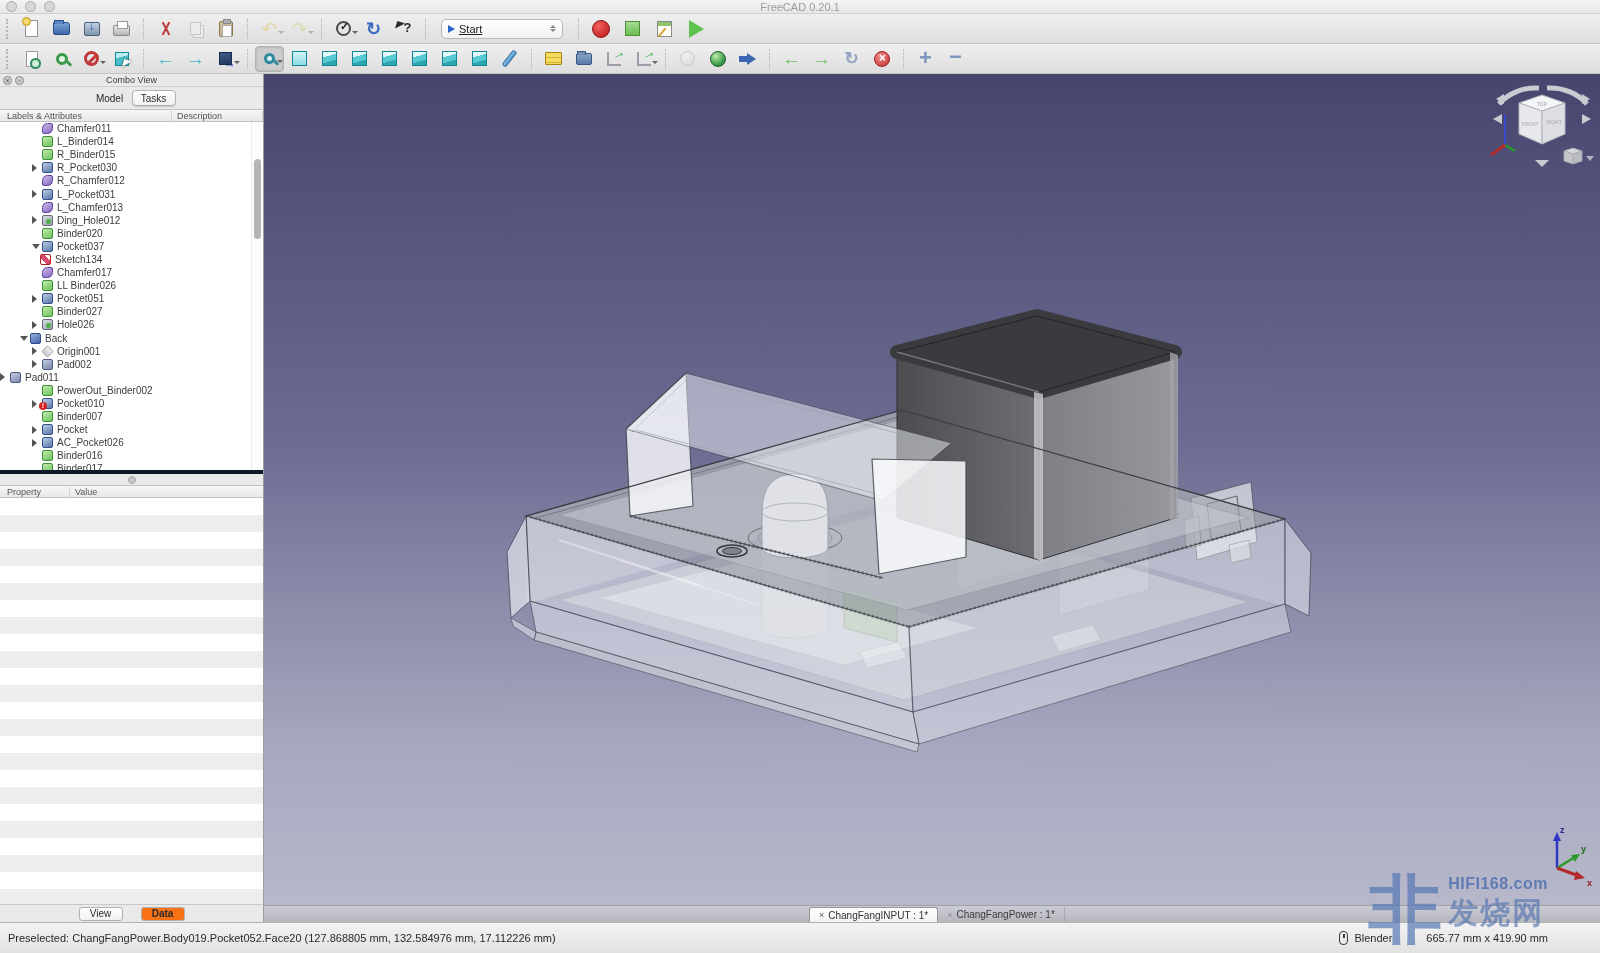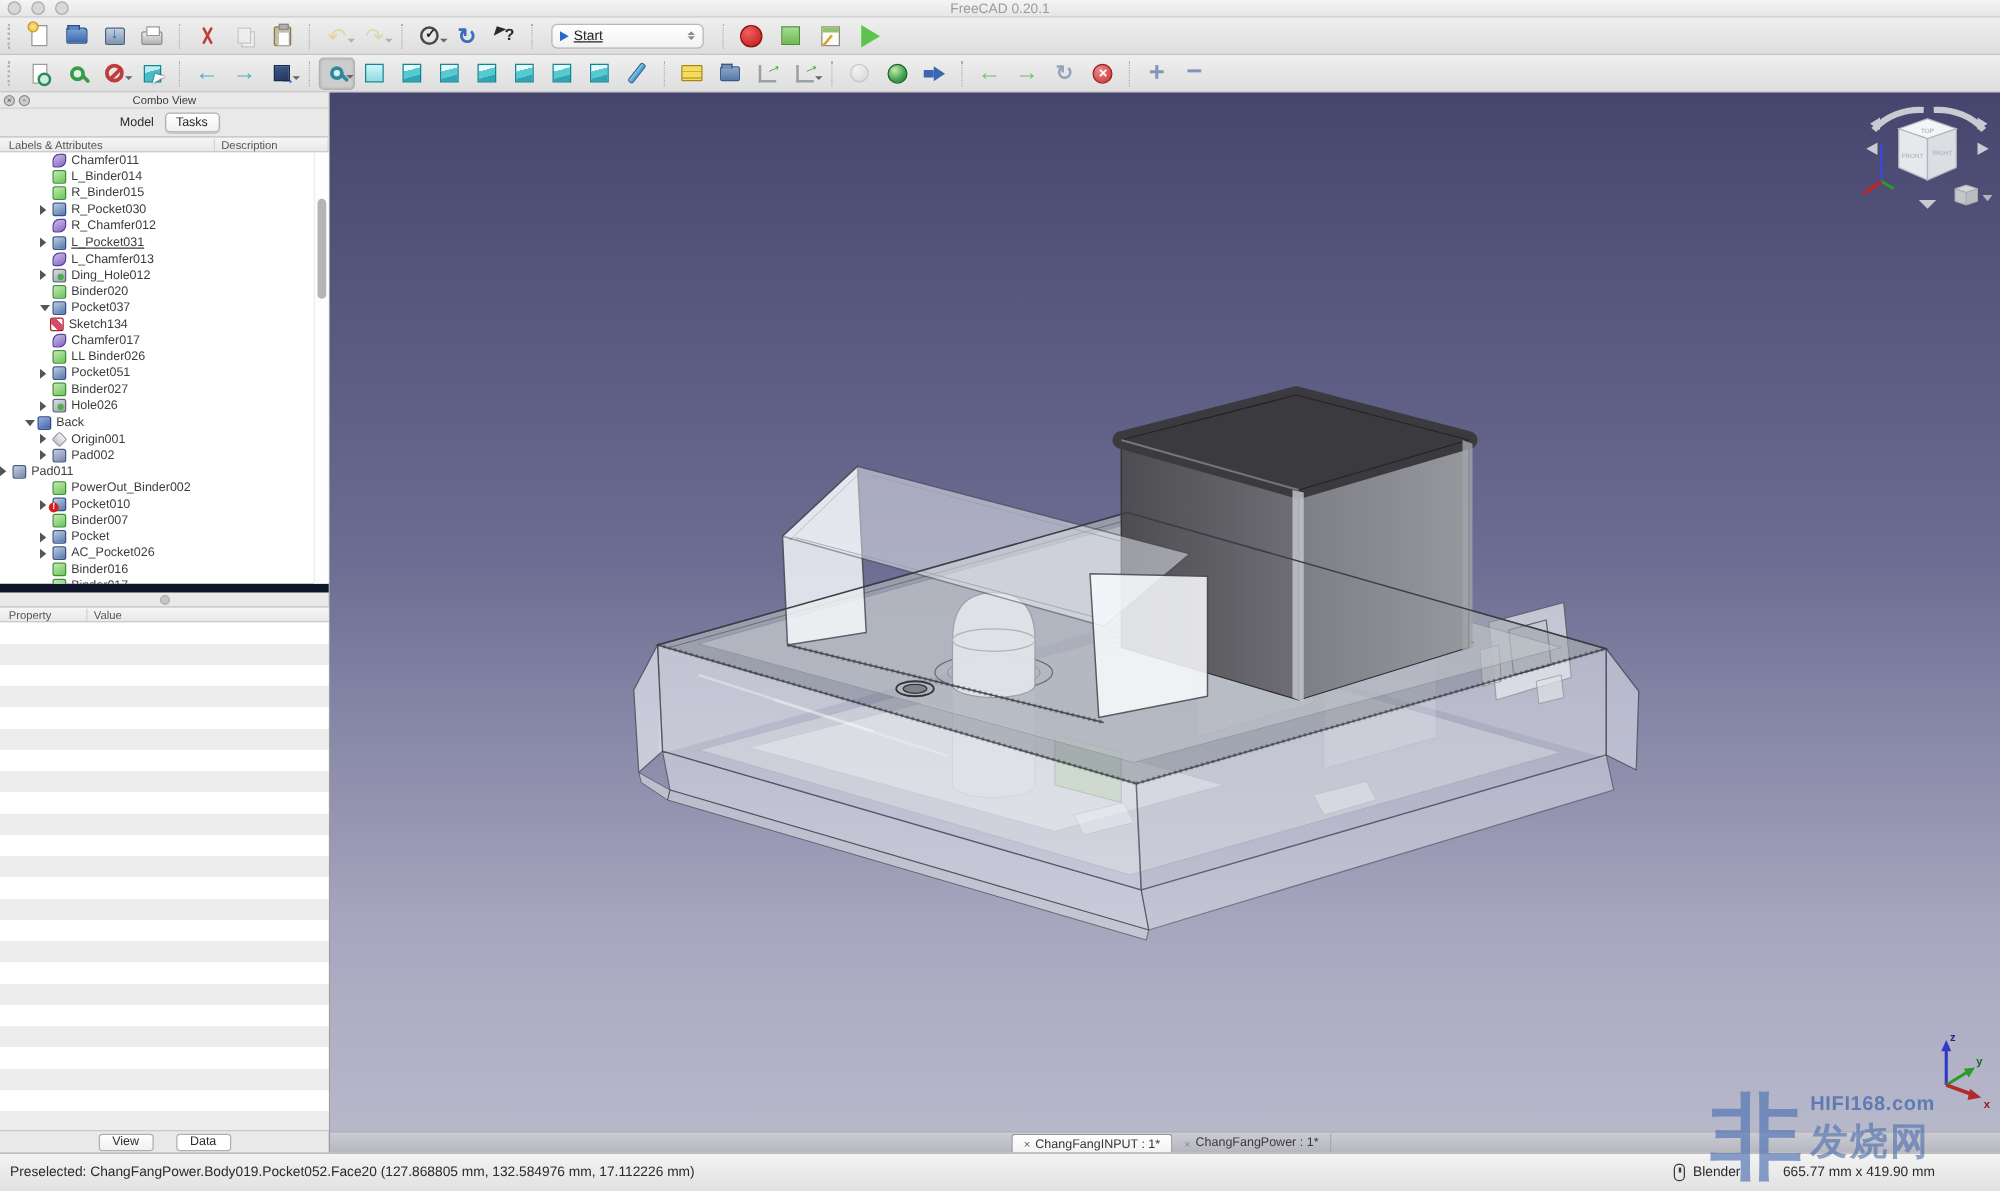--- a/index.html
+++ b/index.html
@@ -109,21 +109,21 @@
   .pbtn { width:9px; height:9px; border-radius:50%; background:#cdcdcd; border:1px solid #8a8a8a; margin-left:3px;
     font-size:7px; line-height:7px; text-align:center; color:#444; }
   .paneltitle { position:absolute; left:0; right:0; text-align:center; font-size:9px; color:#3a3a3a; }
   .segwrap { height:22px; display:flex; align-items:center; justify-content:center; gap:0; }
   .seg { min-width:44px; height:16px; font-size:10px; color:#2a2a2a; display:flex; align-items:center; justify-content:center; padding:0 8px;}
   .seg.raised { background:linear-gradient(#ffffff,#f0f0f0); border:1px solid #b0b0b0; border-radius:4px; box-shadow:0 1px 1px rgba(0,0,0,.15);}
   .treehead { height:13px; background:linear-gradient(#f6f6f6,#e8e8e8); border:1px solid #c2c2c2; border-left:none;border-right:none;
     display:flex; font-size:9px; color:#555; align-items:center; }
   .treehead .c1 { width:172px; padding-left:7px; border-right:1px solid #d2d2d2;}
   .treehead .c2 { flex:1; padding-left:5px; border-right:1px solid #d2d2d2;}
-  .treebody { position:relative; height:352px; background:#fff; overflow:hidden; border-bottom:7px solid #0f172a;}
+  .treebody { position:relative; height:352px; background:#fff; overflow:hidden; border-bottom:4px solid #0f172a;}
   .trow { display:flex; align-items:center; height:13.1px; font-size:10px; color:#3c3c3c; white-space:nowrap;}
   .arr { width:10px; flex:none; display:flex; align-items:center; }
   .arr i { display:block; width:0; height:0;}
   .arr .r { border-left:5px solid #555; border-top:4px solid transparent; border-bottom:4px solid transparent;}
   .arr .d { border-top:5px solid #555; border-left:4px solid transparent; border-right:4px solid transparent;}
   .ti { width:11px; height:11px; margin-right:4px; flex:none; border-radius:2px; position:relative;}
   .ti-binder { background:linear-gradient(150deg,#c2eab0,#6cc45c); border:1px solid #3f8f34;}
   .ti-pocket { background:linear-gradient(150deg,#bcccE4,#5878a8); border:1px solid #34508a;}
   .ti-chamfer{ background:linear-gradient(150deg,#ccbce8,#8468c0); border:1px solid #5a3fa0; border-radius:50% 2px 50% 2px;}
   .ti-sketch { background:linear-gradient(45deg,#fff 28%,#d84a6a 28% 72%,#fff 72%); border:1px solid #a22;}
@@ -139,21 +139,21 @@
   .splitter { height:11px; display:flex; align-items:center; justify-content:center; }
   .splitter::after { content:""; width:6px; height:6px; border-radius:50%; background:#c6c6c6; border:1px solid #aaa;}
   .prophead { height:13px; background:linear-gradient(#f6f6f6,#e8e8e8); border:1px solid #c2c2c2; border-left:none; border-right:none;
     display:flex; font-size:9px; color:#555; align-items:center;}
   .prophead .c1 { width:70px; padding-left:7px; border-right:1px solid #d2d2d2;}
   .prophead .c2 { flex:1; padding-left:5px;}
   .propbody { flex:1; background:repeating-linear-gradient(#ffffff 0 17px,#ededed 17px 34px); border-bottom:1px solid #c8c8c8;}
   .panelfoot { height:17px; display:flex; align-items:center; justify-content:center; gap:18px; }
   .ftab { min-width:44px; height:14px; font-size:10px; color:#2a2a2a; display:flex; align-items:center; justify-content:center;
     background:linear-gradient(#ffffff,#f0f0f0); border:1px solid #b0b0b0; border-radius:3px; padding:0 8px;}
-  .ftab.off { background:#ffffff; }
+  .ftab.off { background:#f97316;font-weight:bold; }
 
   
   .vpcol { flex:1; display:flex; flex-direction:column; min-width:0;}
   .viewport { position:relative; flex:1; background:linear-gradient(#45456e,#6d6d93 45%,#a6a6bf 80%,#b8b8cb); overflow:hidden;}
   .viewport svg { position:absolute; left:0; top:0; }
 
   
   .doctabbar { height:17px; background:linear-gradient(#ccccd4,#b6b6be); border-top:1px solid #a0a0a8; display:flex; align-items:flex-end; padding-left:545px;}
   .dtab { height:15px; display:flex; align-items:center; font-size:10px; color:#333; padding:0 9px; gap:4px;}
   .dtab.active { background:linear-gradient(#ffffff,#f2f2f2); border:1px solid #94949c; border-bottom:none; border-radius:3px 3px 0 0;}
@@ -404,21 +404,21 @@
                 <i class="r"></i>
               </span>
               <span class="ti ti-pocket"></span>
               <span>R_Pocket030</span>
             </div>
             <div class="trow" style="padding-left: 32px;">
               <span class="arr"></span>
               <span class="ti ti-chamfer"></span>
               <span>R_Chamfer012</span>
             </div>
-            <div class="trow" style="padding-left: 32px; text-decoration: underline;">
+            <div class="trow" style="padding-left: 32px;">
               <span class="arr">
                 <i class="r"></i>
               </span>
               <span class="ti ti-pocket"></span>
               <span>L_Pocket031</span>
             </div>
             <div class="trow" style="padding-left: 32px;">
               <span class="arr"></span>
               <span class="ti ti-chamfer"></span>
               <span>L_Chamfer013</span>

